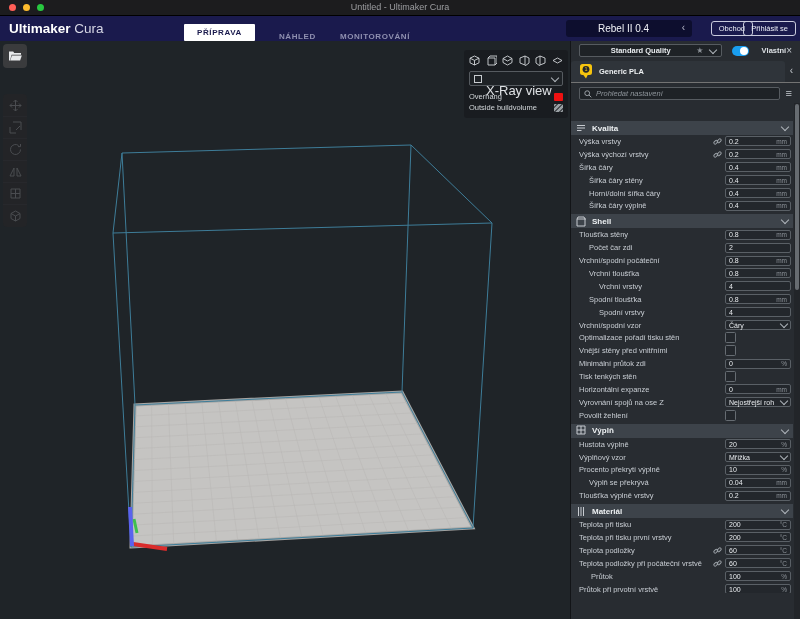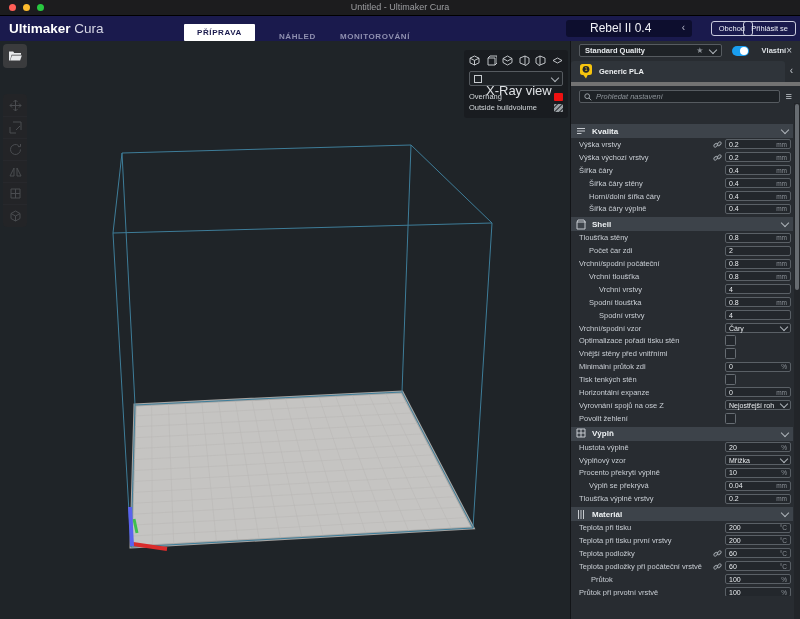--- a/index.html
+++ b/index.html
@@ -16,21 +16,21 @@
   .titlebar .title{display:block;text-align:center;font-size:9px;line-height:15px;color:#9c9da0;}
   
   .appheader{position:absolute;left:0;top:16px;width:800px;height:25px;background:#1a1a4d;}
   .logo{position:absolute;left:9px;top:0;height:25px;line-height:25px;font-size:13.5px;color:#fff;}
   .logo b{font-weight:700;}
   .logo span{font-weight:400;color:#d7d8e6;}
   .stage-tabs{position:absolute;left:184px;top:0;height:25px;display:flex;align-items:flex-end;gap:24px;}
   .stage-tab{font-size:8px;font-weight:700;letter-spacing:.6px;color:#8f90b0;cursor:default;white-space:nowrap;}
   .stage-tab.active{background:#fff;color:#1a1a4d;padding:4px 13px;border-radius:1px;}
   .printer-pill{position:absolute;left:566px;top:4px;width:126px;height:17px;background:#0d0e2e;border-radius:3px;}
-  .printer-pill .pname{position:absolute;left:24px;top:0;line-height:17px;font-size:12px;color:#f1f2f7;}
+  .printer-pill .pname{position:absolute;left:32px;top:0;line-height:17px;font-size:10px;color:#f1f2f7;}
   .printer-pill .pchev{position:absolute;right:7px;top:0;line-height:16px;font-size:10px;color:#b9bccd;}
   .hdr-btn{position:absolute;top:5px;height:13px;line-height:13px;padding:0 7px;border:1px solid #c9cbdd;
            border-radius:3px;font-size:7.5px;color:#eceef6;background:transparent;white-space:nowrap;}
   .hdr-btn.market{right:47px;}
   .hdr-btn.signin{right:4px;}
   
   .viewport{position:absolute;left:0;top:41px;width:570px;height:578px;background:#1f2428;overflow:hidden;}
   .scene{position:absolute;left:0;top:0;}
   .open-btn{position:absolute;left:3px;top:3px;width:24px;height:24px;background:#3a3b3d;border-radius:4px;
             display:flex;align-items:center;justify-content:center;}
@@ -47,31 +47,31 @@
   .vmode .sq{width:6px;height:6px;border:1px solid #c8ccd0;margin-right:4px;}
   .vmode .txt{flex:1;font-size:13px;color:#dfe2e5;margin-top:24px;}
   .legend-row{display:flex;align-items:center;justify-content:space-between;height:11px;}
   .legend-row .lab{font-size:7.5px;color:#d3d7da;}
   .legend-row .sw{width:9px;height:8px;border-radius:1px;}
   .chev-down{display:inline-block;width:5px;height:5px;border-right:1.2px solid #aeb4ba;
              border-bottom:1.2px solid #aeb4ba;transform:rotate(45deg);margin-top:-2px;}
   
   .settings{position:absolute;left:570px;top:41px;width:230px;height:578px;background:#282c31;
             border-left:1px solid #121417;box-sizing:border-box;}
-  .sp-head{padding:3px 8px 14px 8px;}
+  .sp-head{padding:3px 8px 14px 8px;text-align:center;}
   .profile-row{display:flex;align-items:center;height:13px;margin-bottom:4px;}
   .combo{width:150px;height:13px;border:1px solid #565b60;background:#1e2226;border-radius:2px;
          display:flex;align-items:center;padding:0 5px;box-sizing:border-box;}
   .combo .txt{flex:1;font-size:7.5px;font-weight:700;color:#e8ebee;}
   .combo .star{font-size:8px;color:#8a9096;margin-right:6px;}
   .toggle{width:18px;height:10px;border-radius:5px;background:#199ef0;position:relative;margin-left:10px;}
   .toggle .knob{position:absolute;right:1px;top:1px;width:8px;height:8px;border-radius:50%;background:#fff;}
   .custom-lab{font-size:7.5px;font-weight:700;color:#dde1e5;margin-left:13px;}
   .close-x{margin-left:auto;font-size:10px;color:#c6cbd0;line-height:10px;}
-  .extruder-row{height:21px;margin:0 -8px 4px -8px;border-bottom:4px solid #737373;position:relative;}
+  .extruder-row{height:21px;margin:0 -8px 4px -8px;border-bottom:1px solid #737373;position:relative;}
   .extruder-tab{position:absolute;left:0px;top:0;height:21px;width:214px;background:#2f343a;
                 border-radius:3px 3px 0 0;display:flex;align-items:center;padding-left:8px;box-sizing:border-box;}
   .mat-name{font-size:7.5px;font-weight:700;color:#eef1f3;margin-left:6px;}
   .ext-chev{position:absolute;right:7px;top:0;line-height:20px;font-size:10px;color:#c6cbd0;}
   .search-row{display:flex;align-items:center;height:13px;margin-bottom:5px;}
   .search-box{flex:1;height:13px;border:1px solid #565b60;background:#1e2226;border-radius:2px;
               display:flex;align-items:center;padding:0 4px;box-sizing:border-box;margin-right:6px;}
   .search-box .ph{font-size:7.5px;font-style:italic;color:#8f959b;margin-left:4px;}
   .menu-ic{font-size:11px;color:#c6cbd0;line-height:11px;}
   .sp-list{position:relative;height:474px;overflow:hidden;padding:0 8px 0 8px;}

